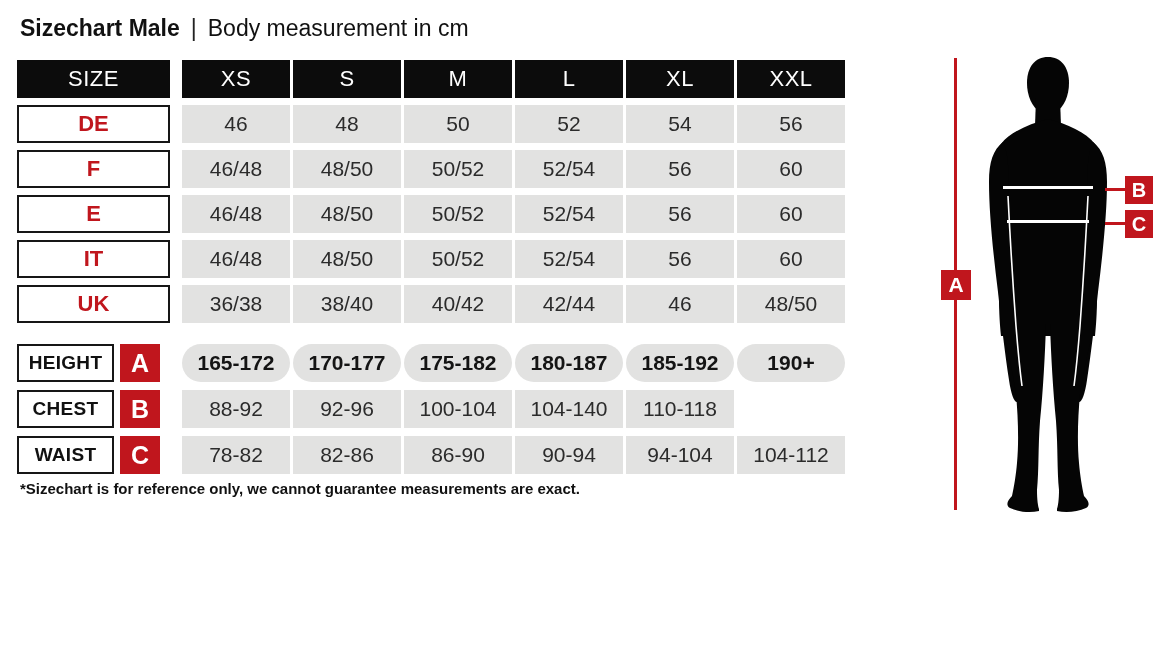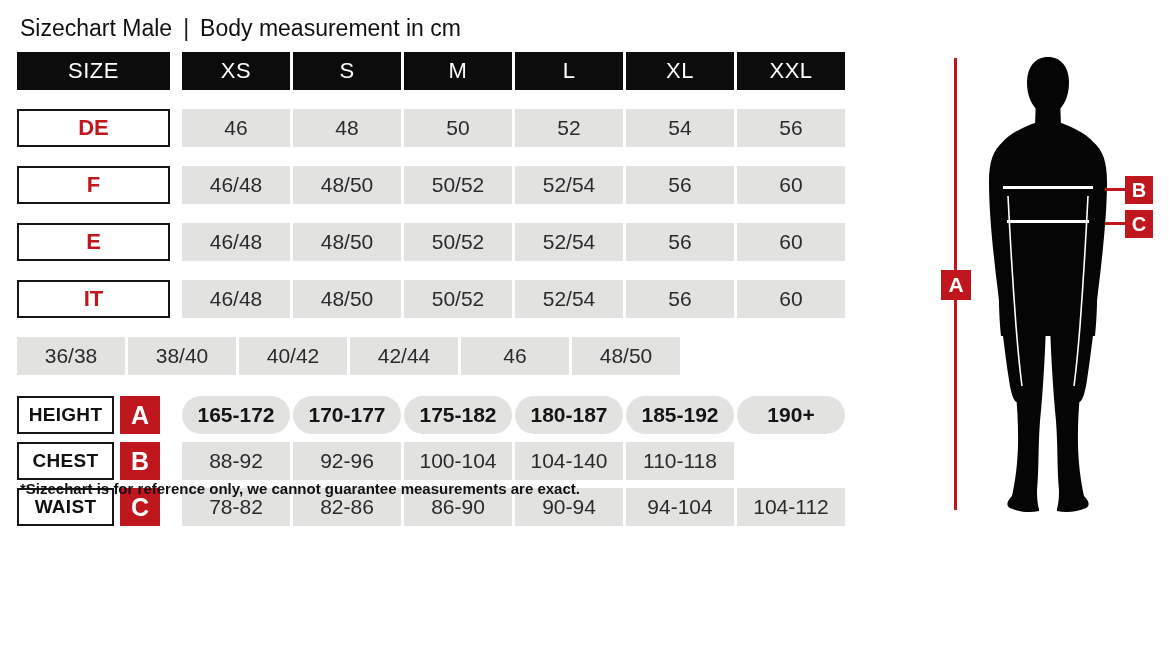--- a/index.html
+++ b/index.html
@@ -8,26 +8,26 @@
     --header-black:#0c0c0c;
   }
   html,body{margin:0;padding:0;background:#fff;}
   .stage{
     position:relative;width:1169px;height:645px;background:#fff;overflow:hidden;
     font-family:"Liberation Sans", sans-serif;
   }
   
   .title{position:absolute;left:20px;top:14px;display:flex;align-items:baseline;gap:11px;
          font-size:23px;color:#111;line-height:28px;}
-  .t-bold{font-weight:normal;}
+  .t-bold{font-weight:bold;}
   .t-sep{font-weight:400;color:#222;}
   .t-reg{font-weight:400;}
   
-  .table{position:absolute;left:17px;top:52px;}
-  .row{display:flex;gap:3px;height:38px;margin-top:19px;}
+  .table{position:absolute;left:17px;top:60px;}
+  .row{display:flex;gap:3px;height:38px;margin-top:7px;}
   .row.first{margin-top:0;}
   .row.meas-first{margin-top:21px;}
   .row.meas{margin-top:8px;}
   .lead{width:153px;margin-right:9px;flex:none;display:flex;}
   .cell{width:108px;flex:none;display:flex;align-items:center;justify-content:center;box-sizing:border-box;}
   .head-cell{background:var(--header-black);color:#fff;font-size:22px;letter-spacing:.5px;}
   .lead .head-cell{width:153px;}
   .val-cell{background:var(--cell-gray);color:#2b2b2b;font-size:21px;}
   .bold-vals .val-cell{font-weight:bold;color:#141414;border-radius:19px;}
   .label-box{flex:1;background:#fff;border:2px solid #161616;display:flex;align-items:center;
@@ -113,20 +113,23 @@
           <div class="label-box">IT</div>
         </div>
         <div class="cell val-cell">46/48</div>
         <div class="cell val-cell">48/50</div>
         <div class="cell val-cell">50/52</div>
         <div class="cell val-cell">52/54</div>
         <div class="cell val-cell">56</div>
         <div class="cell val-cell">60</div>
       </div>
       <div class="row">
+        <div class="lead">
+          <div class="label-box">UK</div>
+        </div>
         <div class="cell val-cell">36/38</div>
         <div class="cell val-cell">38/40</div>
         <div class="cell val-cell">40/42</div>
         <div class="cell val-cell">42/44</div>
         <div class="cell val-cell">46</div>
         <div class="cell val-cell">48/50</div>
       </div>
       <div class="row meas-first bold-vals">
         <div class="meas-lead">
           <div class="meas-label">HEIGHT</div>

